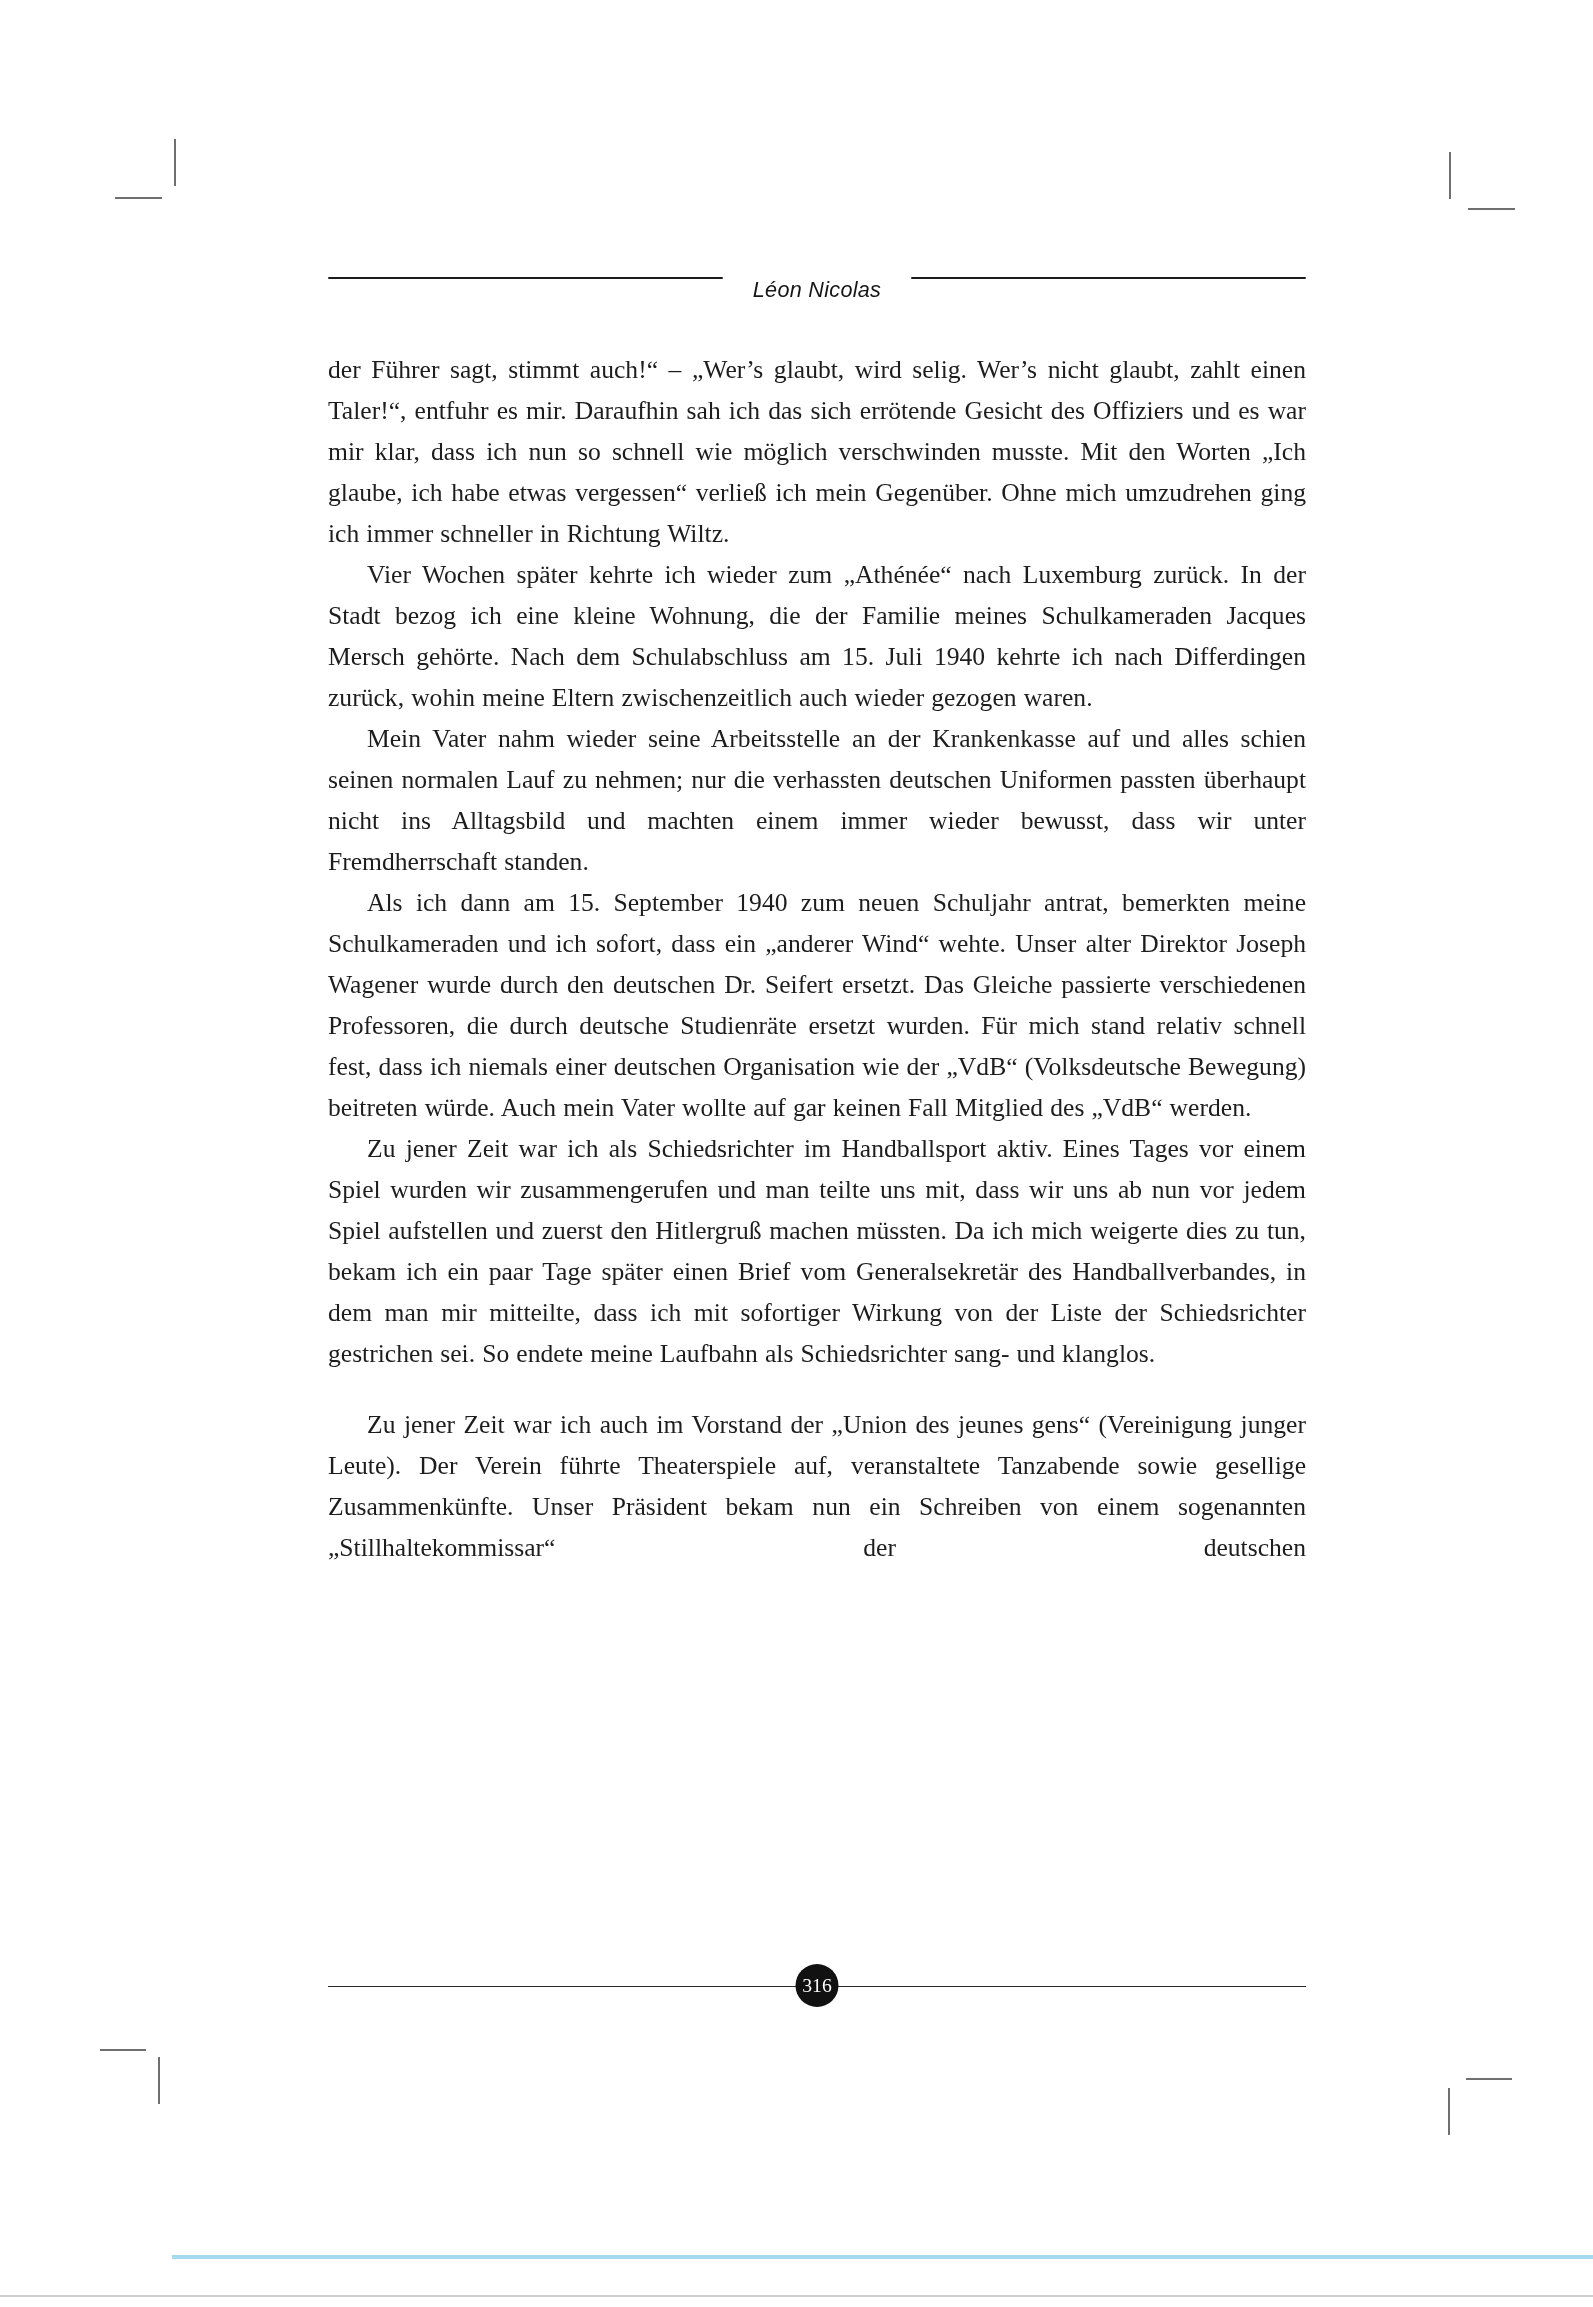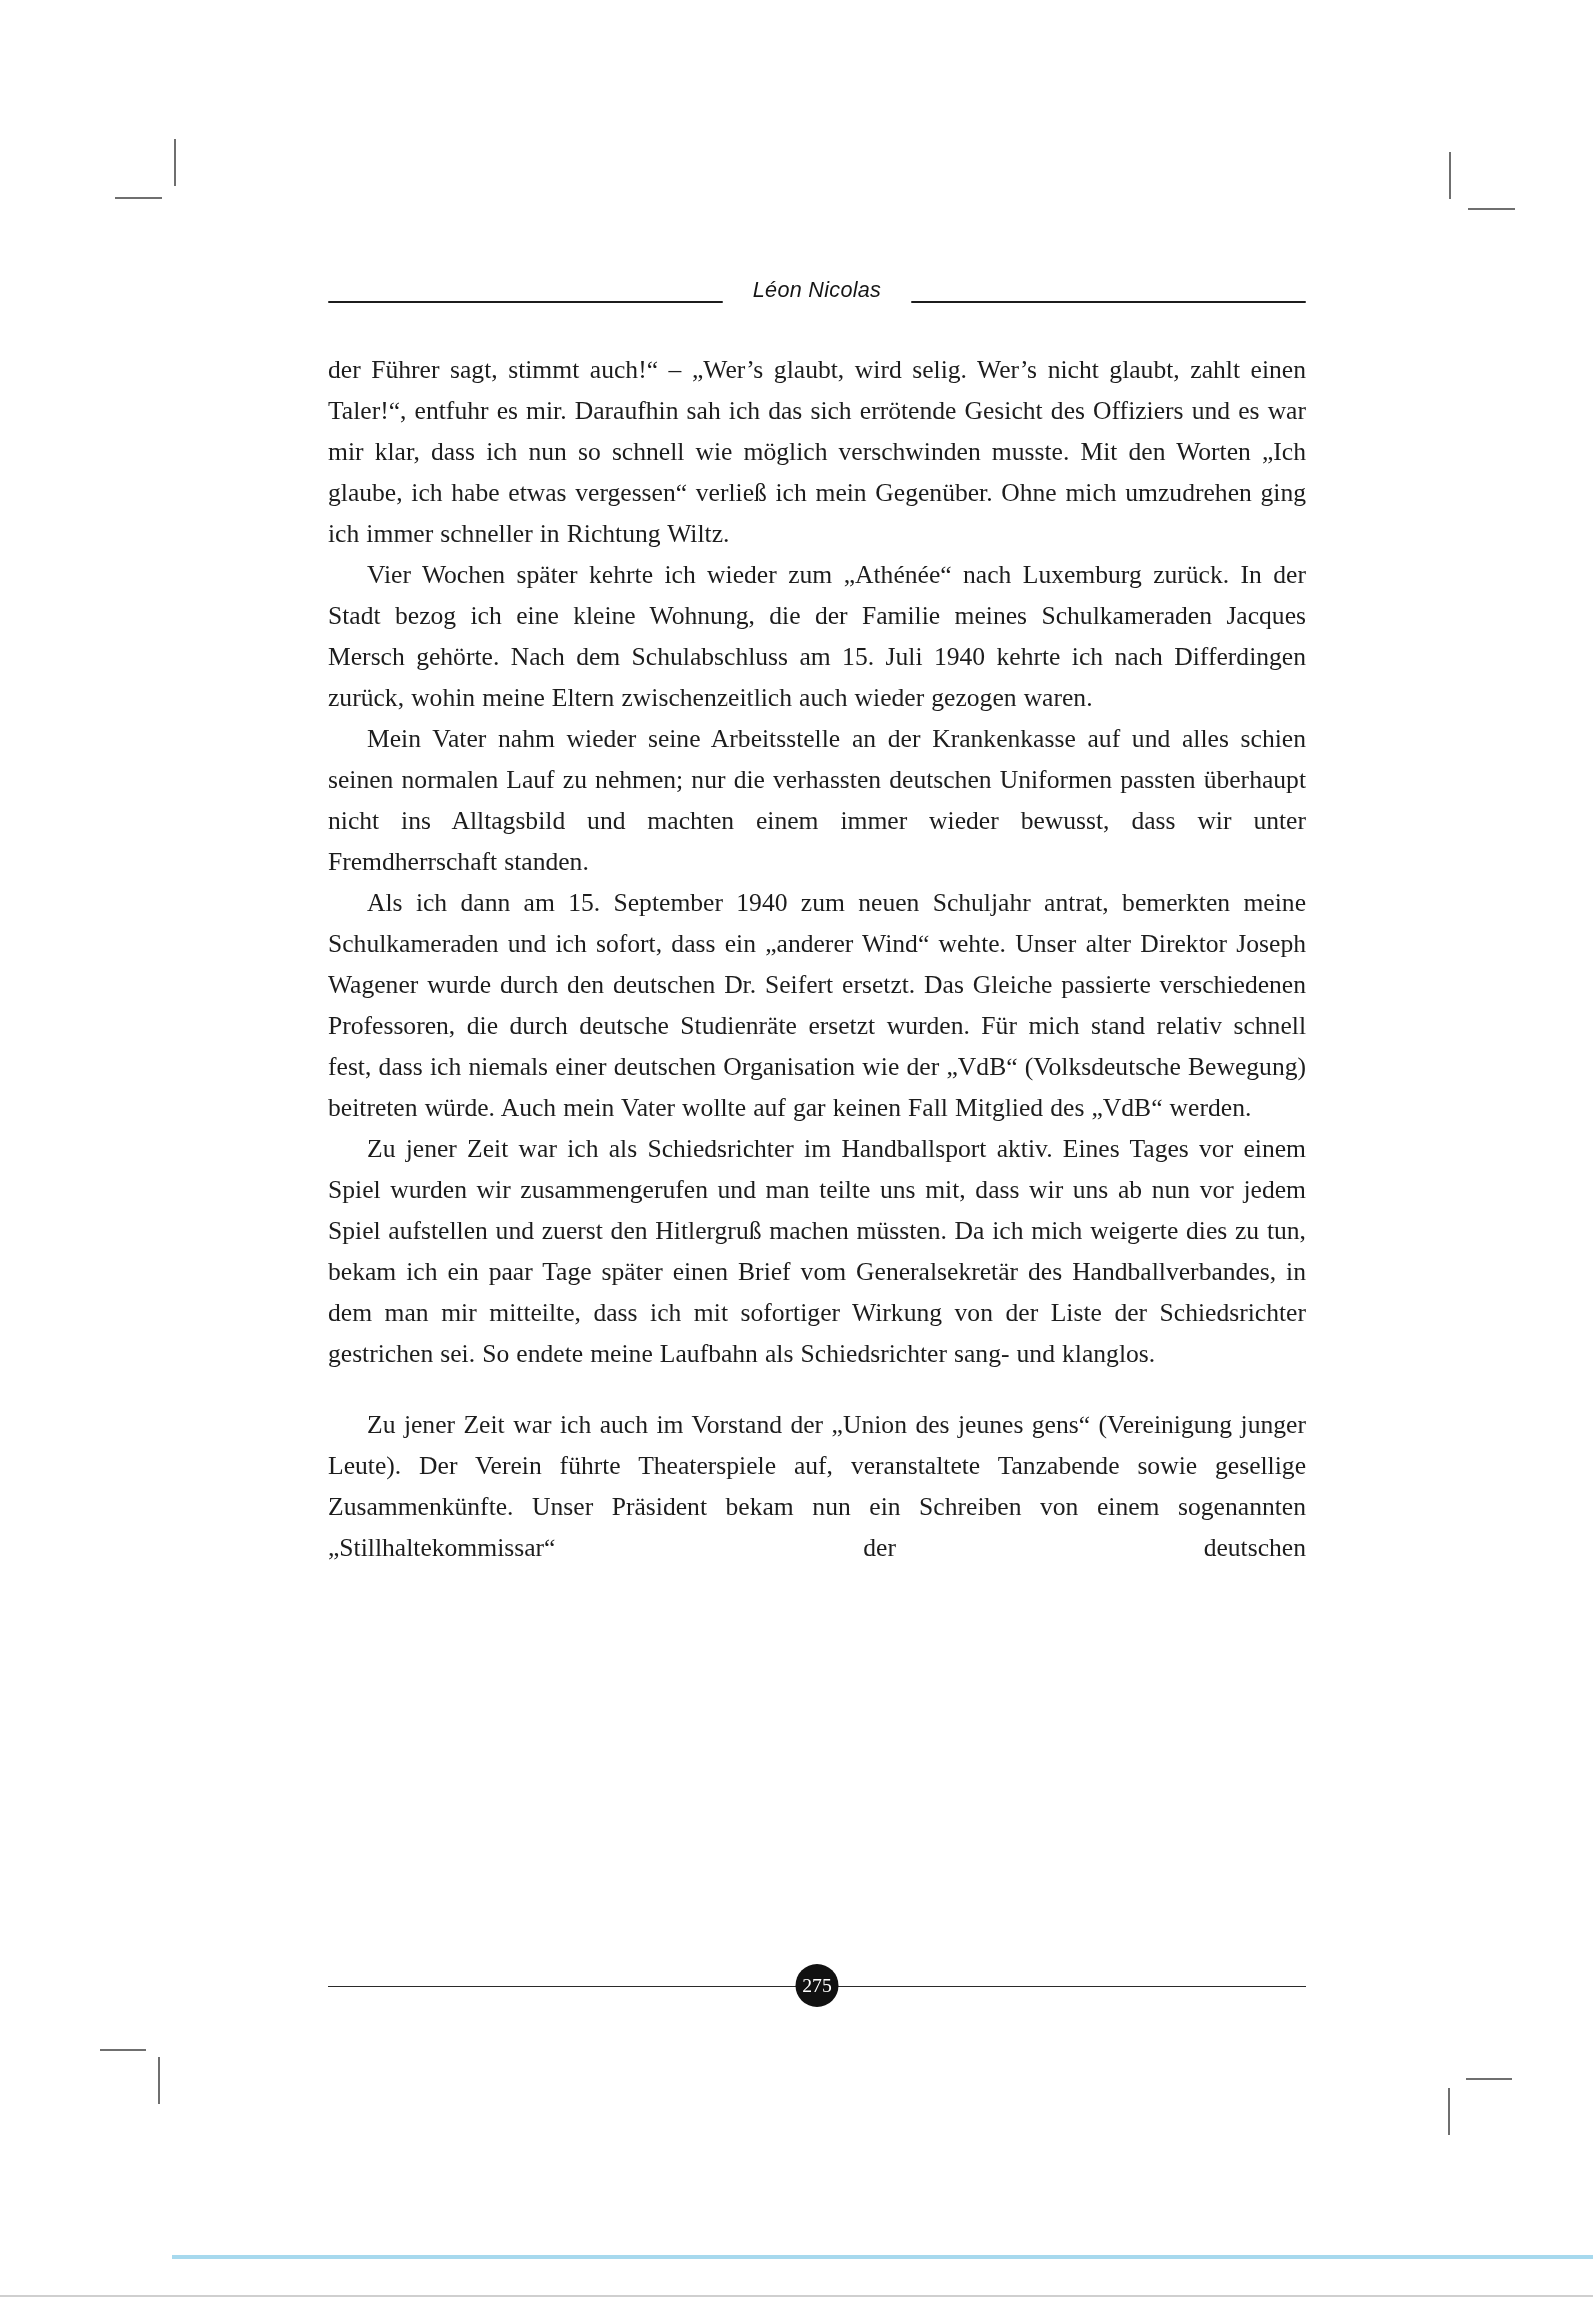--- a/index.html
+++ b/index.html
@@ -21,21 +21,21 @@
   .mark-bl-h { left: 100px;  top: 2049px; width: 46px; height: 2px;  }
   .mark-br-v { left: 1448px; top: 2088px; width: 2px;  height: 47px; }
   .mark-br-h { left: 1466px; top: 2078px; width: 46px; height: 2px;  }
 
   
   .page-header {
     position: absolute;
     left: 328px; top: 277px;
     width: 978px;
     display: flex;
-    align-items: flex-end;
+    align-items: flex-start;
     gap: 27.5px;
   }
   .head-rule {
     flex: 1;
     height: 2px;
     background: #1c1c1c;
     border-radius: 1.3px;
   }
   .author {
     font-family: "Liberation Sans", sans-serif;
@@ -130,19 +130,19 @@
   <p class="ind">Vier Wochen später kehrte ich wieder zum „Athénée“ nach Luxemburg zurück. In der Stadt bezog ich eine kleine Wohnung, die der Familie meines Schulkameraden Jacques Mersch gehörte. Nach dem Schulabschluss am 15. Juli 1940 kehrte ich nach Differdingen zurück, wohin meine Eltern zwischenzeitlich auch wieder gezogen waren.</p>
   <p class="ind">Mein Vater nahm wieder seine Arbeitsstelle an der Krankenkasse auf und alles schien seinen normalen Lauf zu nehmen; nur die verhassten deutschen Uniformen passten überhaupt nicht ins Alltagsbild und machten einem immer wieder bewusst, dass wir unter Fremdherrschaft standen.</p>
   <p class="ind">Als ich dann am 15. September 1940 zum neuen Schuljahr antrat, bemerkten meine Schulkameraden und ich sofort, dass ein „anderer Wind“ wehte. Unser alter Direktor Joseph Wagener wurde durch den deutschen Dr. Seifert ersetzt. Das Gleiche passierte verschiedenen Professoren, die durch deutsche Studienräte ersetzt wurden. Für mich stand relativ schnell fest, dass ich niemals einer deutschen Organisation wie der „VdB“ (Volksdeutsche Bewegung) beitreten würde. Auch mein Vater wollte auf gar keinen Fall Mitglied des „VdB“ werden.</p>
   <p class="ind">Zu jener Zeit war ich als Schiedsrichter im Handballsport aktiv. Eines Tages vor einem Spiel wurden wir zusammengerufen und man teilte uns mit, dass wir uns ab nun vor jedem Spiel aufstellen und zuerst den Hitlergruß machen müssten. Da ich mich weigerte dies zu tun, bekam ich ein paar Tage später einen Brief vom Generalsekretär des Handballverbandes, in dem man mir mitteilte, dass ich mit sofortiger Wirkung von der Liste der Schiedsrichter gestrichen sei. So endete meine Laufbahn als Schiedsrichter sang- und klanglos.</p>
   <p class="ind last">Zu jener Zeit war ich auch im Vorstand der „Union des jeunes gens“ (Vereinigung junger Leute). Der Verein führte Theaterspiele auf, veranstaltete Tanzabende sowie gesellige Zusammenkünfte. Unser Präsident bekam nun ein Schreiben von einem sogenannten „Stillhaltekommissar“ der deutschen</p>
 </main>
 
 <footer class="page-footer">
   <div class="footer-rule"></div>
   <div class="folio-badge">
-    <span>275</span>
+    <span>316</span>
   </div>
 </footer>
 
 <div class="scan-line-blue"></div>
 <div class="scan-line-gray"></div>
 
 
 </body></html>

